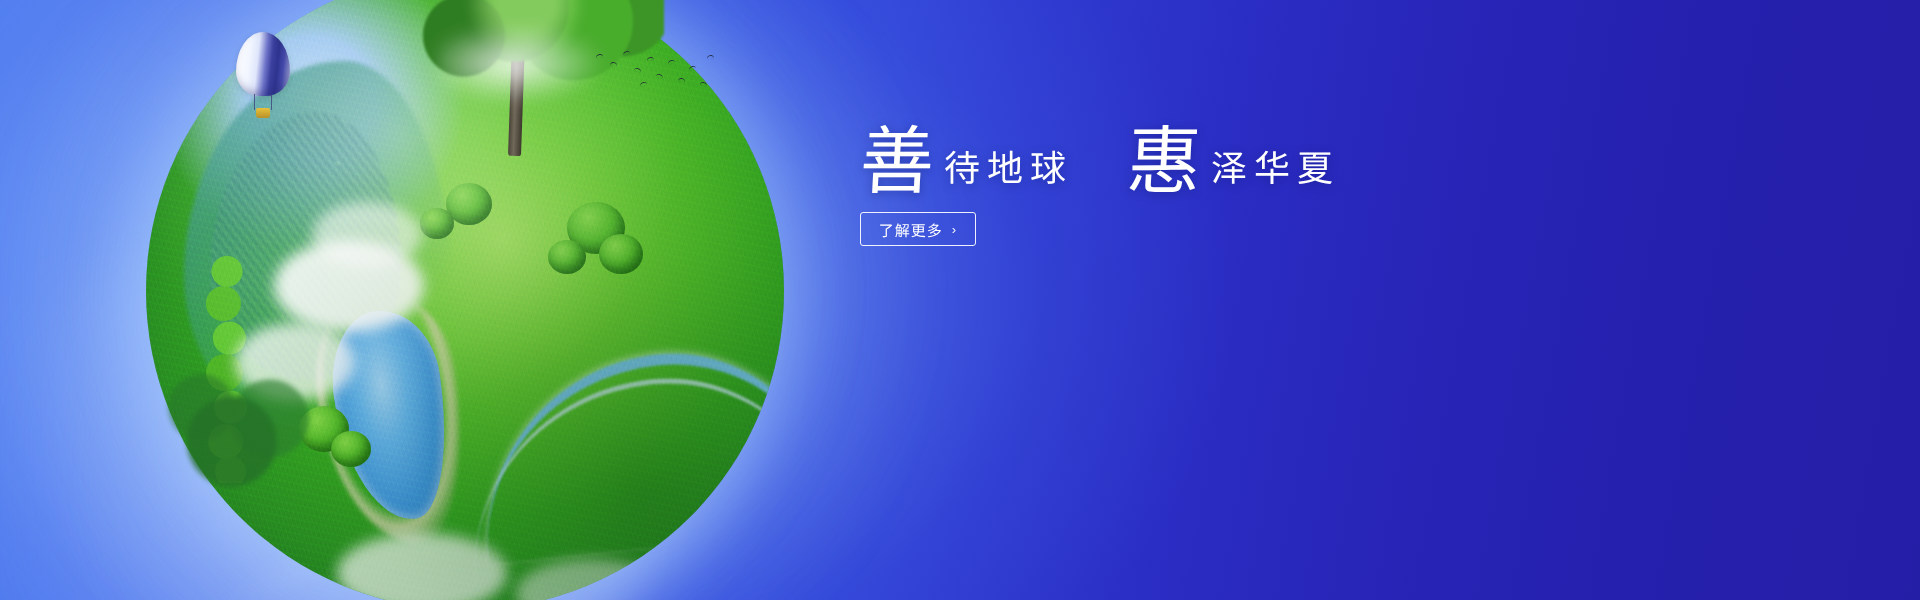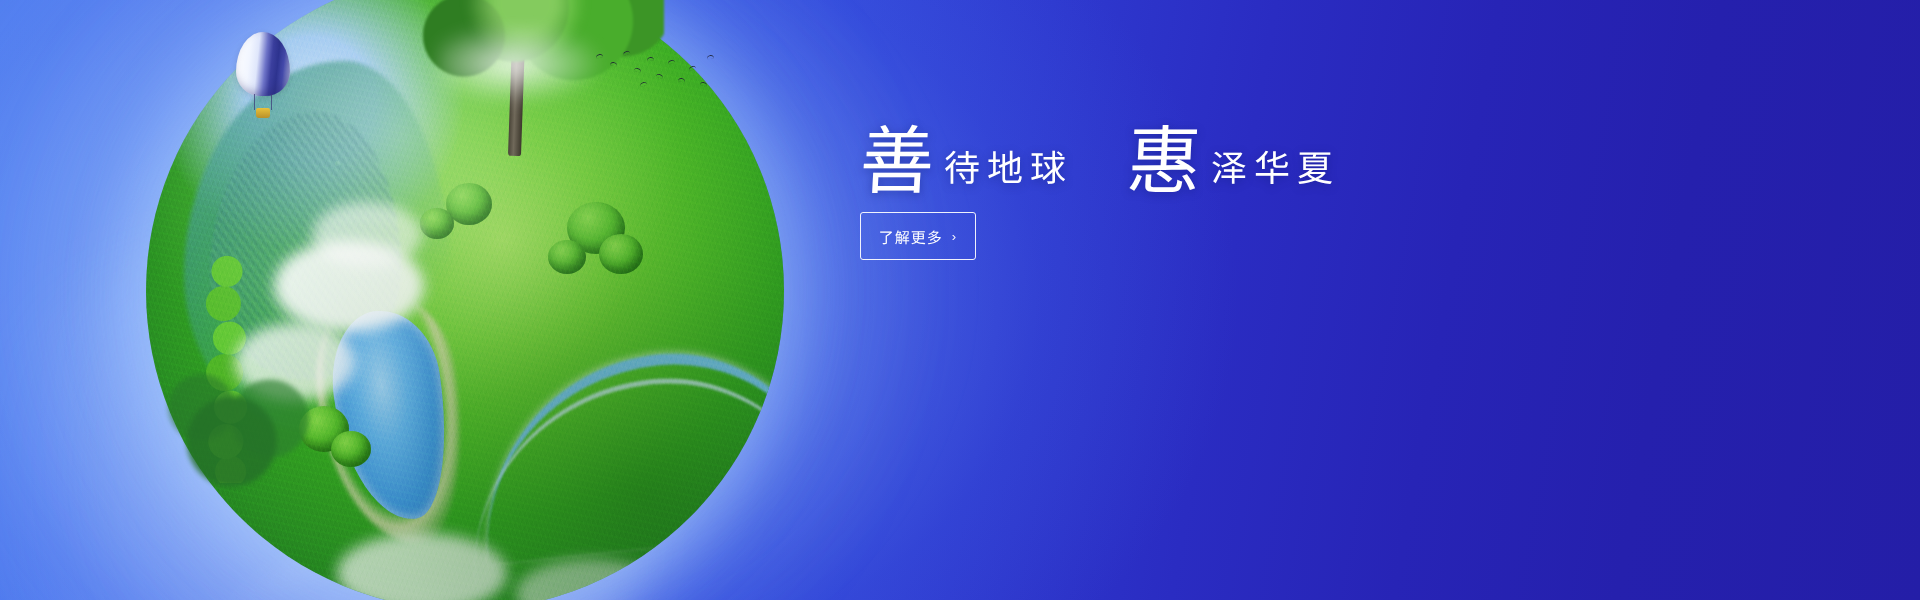--- a/index.html
+++ b/index.html
@@ -317,21 +317,21 @@
     color:#f2f5ff;
     font-size:17px; font-weight:400;
     letter-spacing:.5px;
     white-space:nowrap;
     margin-bottom:24px;
     text-shadow:0 1px 5px rgba(10,20,90,.35);
   }
   .cta {
     display:inline-flex; align-items:center; justify-content:center;
     gap:9px;
-    width:116px; height:48px;
+    width:116px; height:34px;
     border:1px solid rgba(255,255,255,.92);
     border-radius:3px;
     color:#ffffff;
     font-size:15px; letter-spacing:1px;
     background:transparent;
     cursor:pointer;
     white-space:nowrap;
   }
   .cta .chev { font-size:13px; opacity:.95; }
 </style>

